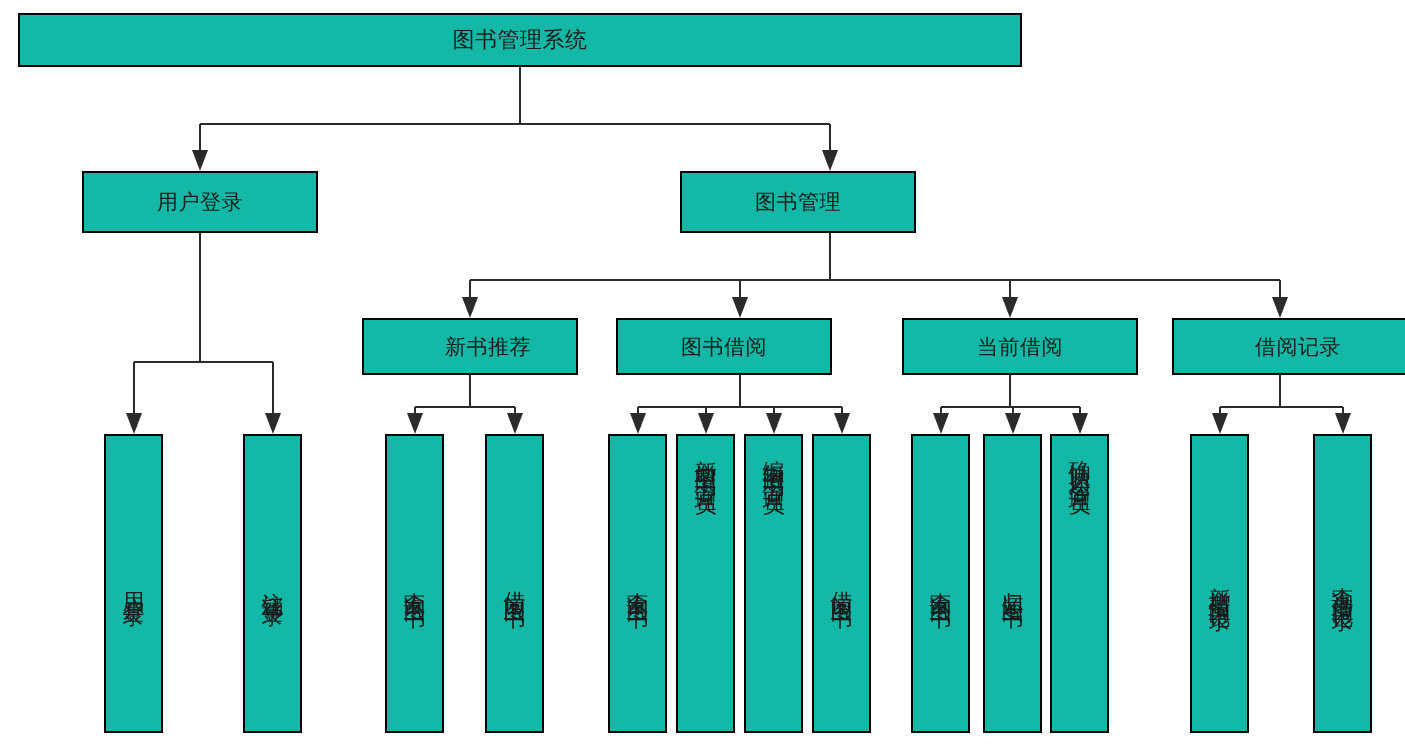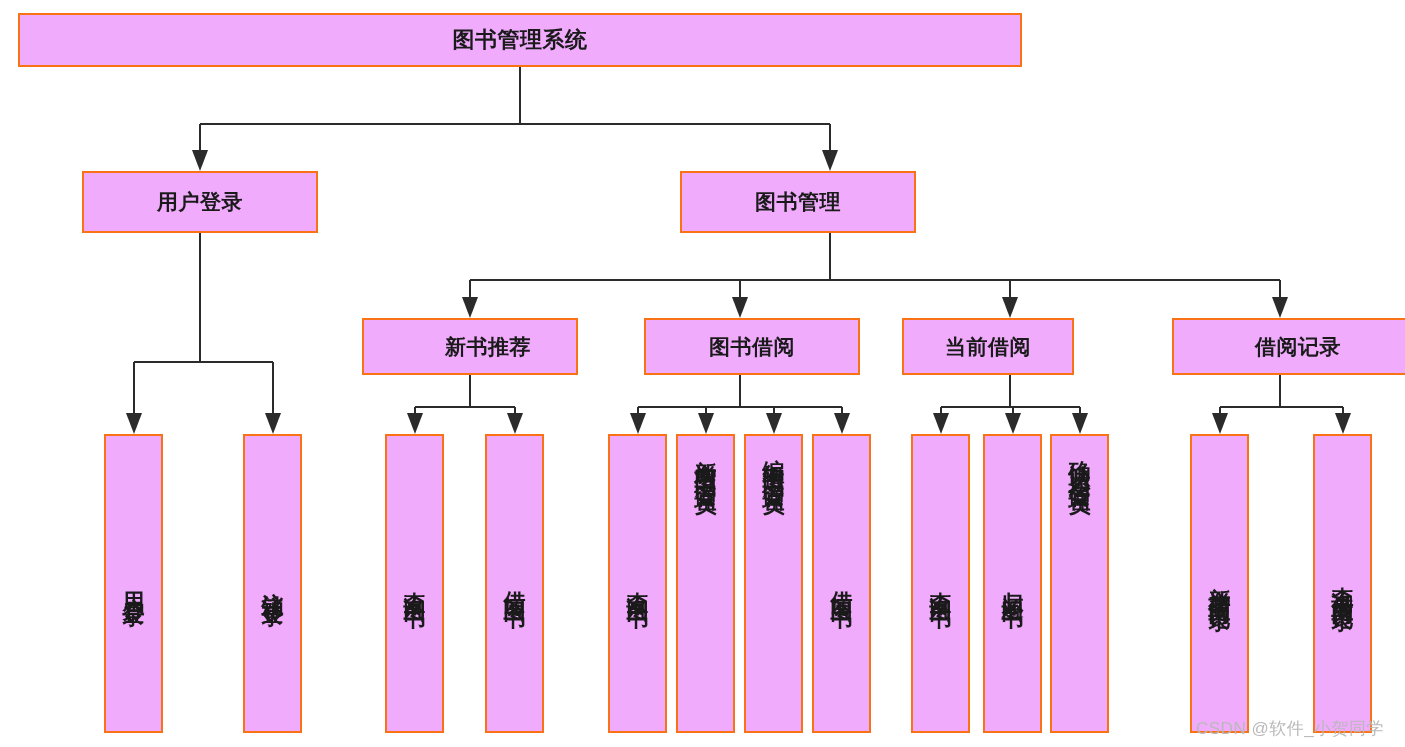--- a/index.html
+++ b/index.html
@@ -22,28 +22,27 @@
     position: absolute;
     left: 0;
     top: 0;
     width: 1405px;
     height: 747px;
     pointer-events: none;
   }
   .node {
     position: absolute;
     box-sizing: border-box;
-    border: 2px solid #f97316;
-    background: #f0abfc;
+    border: 2px solid #000000;
+    background: #14b8a6;
     display: flex;
     align-items: center;
     justify-content: center;
     color: #1a1a1a;
     line-height: 1.12;
-    font-weight: bold;
   }
   .node .lbl {
     display: block;
     text-align: center;
     white-space: nowrap;
   }
   
   .node.h .lbl {
     font-size: 21px;
     letter-spacing: 0.5px;
@@ -141,24 +140,24 @@
       </div>
       <div class="node h" style="left: 82px; top: 171px; width: 236px; height: 62px;">
         <span class="lbl">用户登录</span>
       </div>
       <div class="node h" style="left: 680px; top: 171px; width: 236px; height: 62px;">
         <span class="lbl">图书管理</span>
       </div>
       <div class="node h" style="left: 362px; top: 318px; width: 216px; height: 57px; padding-left: 36px;">
         <span class="lbl">新书推荐</span>
       </div>
-      <div class="node h" style="left: 644px; top: 318px; width: 216px; height: 57px;">
+      <div class="node h" style="left: 616px; top: 318px; width: 216px; height: 57px;">
         <span class="lbl">图书借阅</span>
       </div>
-      <div class="node h" style="left: 902px; top: 318px; width: 172px; height: 57px;">
+      <div class="node h" style="left: 902px; top: 318px; width: 236px; height: 57px;">
         <span class="lbl">当前借阅</span>
       </div>
       <div class="node h" style="left: 1172px; top: 318px; width: 252px; height: 57px;">
         <span class="lbl">借阅记录</span>
       </div>
       <div class="node v center" style="left: 104px; top: 434px; width: 59px; height: 299px;">
         <span class="lbl">用户登录</span>
       </div>
       <div class="node v center" style="left: 243px; top: 434px; width: 59px; height: 299px;">
         <span class="lbl">注销登录</span>
@@ -190,14 +189,13 @@
       <div class="node v" style="left: 1050px; top: 434px; width: 59px; height: 299px;">
         <span class="lbl">确认归还（管理员）</span>
       </div>
       <div class="node v center" style="left: 1190px; top: 434px; width: 59px; height: 299px;">
         <span class="lbl">新增借阅记录</span>
       </div>
       <div class="node v center" style="left: 1313px; top: 434px; width: 59px; height: 299px;">
         <span class="lbl">查询借阅记录</span>
       </div>
     </div>
-  <div class="watermark" style="left: 1196px; top: 717px;">CSDN @软件_小贺同学</div>
 </div>
 
 </body></html>

